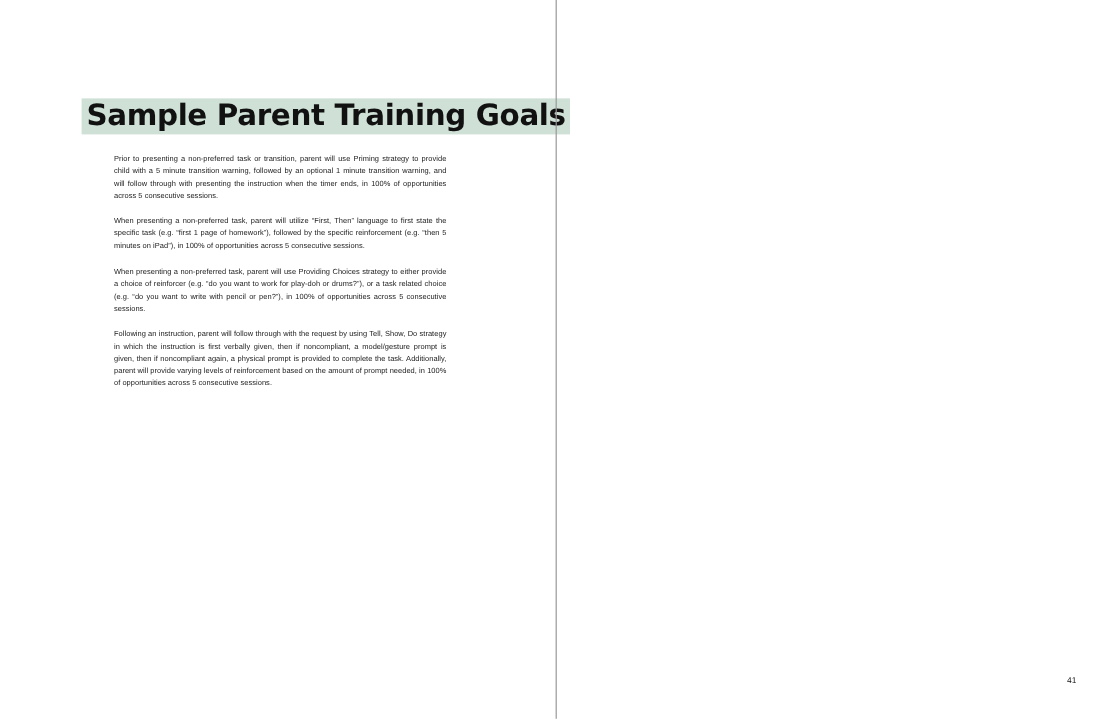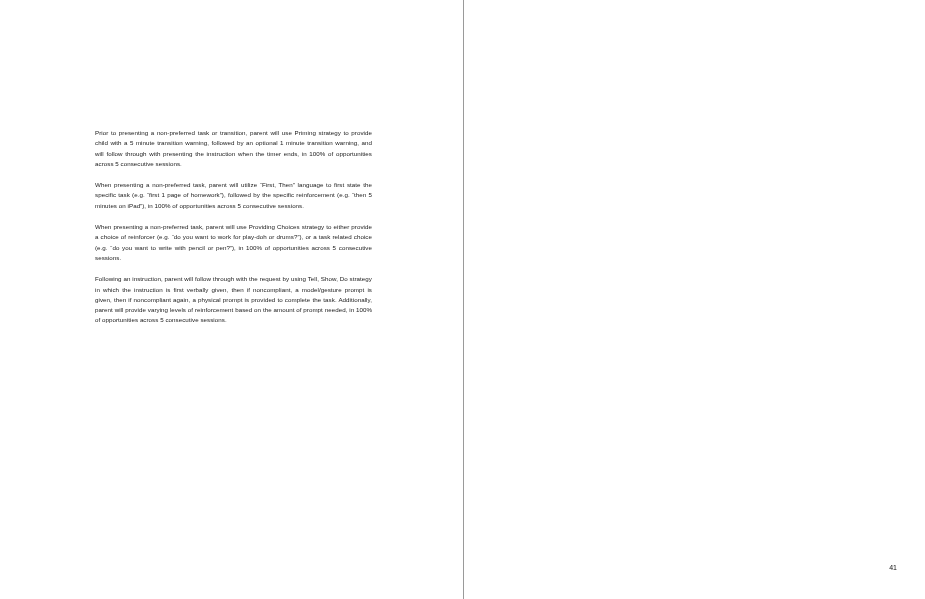--- a/index.html
+++ b/index.html
@@ -88,20 +88,25 @@
     color: #111111;
   }
 </style>
 </head>
 <body>
 
 <div class="page-spread">
 
   <div class="left-page">
 
+    <div class="title-wrap">
+      <span class="title-highlight">
+        <span class="doc-title">Sample Parent Training Goals</span>
+      </span>
+    </div>
 
     <div class="body-block">
       <p class="para">Prior to presenting a non-preferred task or transition, parent will use Priming strategy to provide child with a 5 minute transition warning, followed by an optional 1 minute transition warning, and will follow through with presenting the instruction when the timer ends, in 100% of opportunities across 5 consecutive sessions.</p>
       <p class="para">When presenting a non-preferred task, parent will utilize “First, Then” language to first state the specific task (e.g. “first 1 page of homework”), followed by the specific reinforcement (e.g. “then 5 minutes on iPad”), in 100% of opportunities across 5 consecutive sessions.</p>
       <p class="para">When presenting a non-preferred task, parent will use Providing Choices strategy to either provide a choice of reinforcer (e.g. “do you want to work for play-doh or drums?”), or a task related choice (e.g. “do you want to write with pencil or pen?”), in 100% of opportunities across 5 consecutive sessions.</p>
       <p class="para">Following an instruction, parent will follow through with the request by using Tell, Show, Do strategy in which the instruction is first verbally given, then if noncompliant, a model/gesture prompt is given, then if noncompliant again, a physical prompt is provided to complete the task. Additionally, parent will provide varying levels of reinforcement based on the amount of prompt needed, in 100% of opportunities across 5 consecutive sessions.</p>
     </div>
 
   </div>
 

